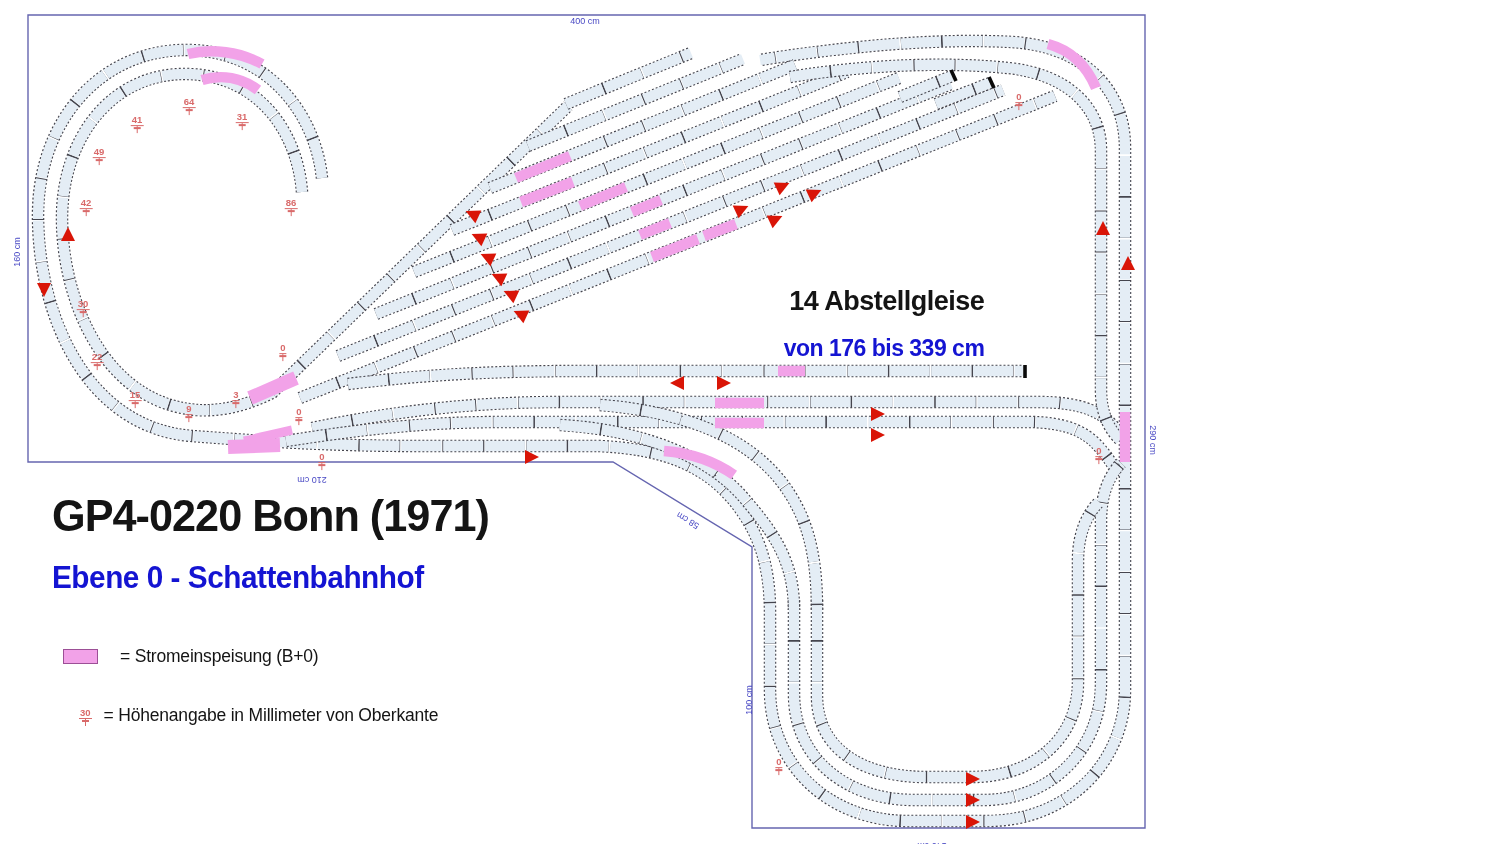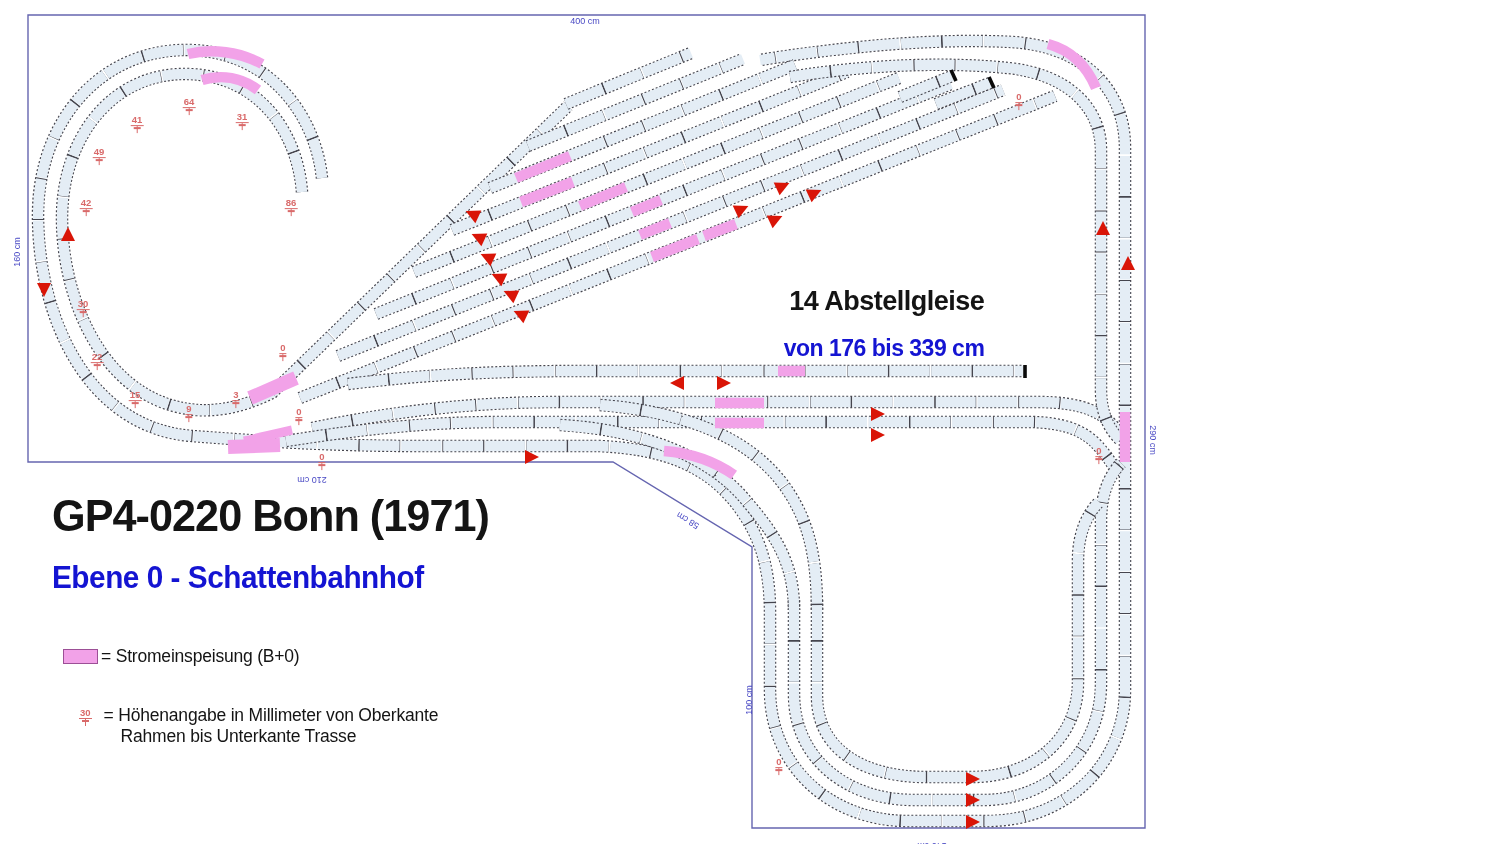--- a/index.html
+++ b/index.html
@@ -26,21 +26,21 @@
   .arrow{position:absolute;width:0;height:0;border-left:7px solid transparent;
          border-right:7px solid transparent;border-bottom:14px solid var(--red);}
   .title{position:absolute;left:52px;top:490px;font-size:45px;font-weight:700;color:#141414;
          letter-spacing:-1px;transform:scaleX(.96);transform-origin:left;white-space:nowrap;}
   .subtitle{position:absolute;left:52px;top:560px;font-size:31px;font-weight:700;color:var(--blue);
          letter-spacing:-.5px;transform:scaleX(.96);transform-origin:left;white-space:nowrap;}
   .annotation{position:absolute;left:884px;top:286px;transform:translateX(-50%);text-align:right;}
   .ann1{font-size:27px;font-weight:700;color:#141414;white-space:nowrap;letter-spacing:-.5px;}
   .ann2{font-size:23px;font-weight:700;color:var(--blue);white-space:nowrap;margin-top:18px;letter-spacing:-.5px;}
   .legend{position:absolute;left:63px;top:646px;}
-  .legend-row1{display:flex;align-items:center;gap:3px;}
+  .legend-row1{display:flex;align-items:center;gap:22px;}
   .swatch{width:33px;height:13px;background:var(--pink);border:1px solid #9c4f96;}
   .legend-text{font-size:17.5px;color:#141414;letter-spacing:-.2px;}
   .legend-row2{display:flex;align-items:flex-start;gap:12px;margin-top:38px;margin-left:16px;}
   .legend-row2 .hmark{position:static;transform:none;margin-top:3px;}
   .lg2line{padding-left:17px;}
 </style>
 </head>
 <body>
 
 <div class="page" style="--red: #d91507; --mkred: #d96a6a; --dim: #4848c4; --blue: #1414d2; --pink: #f2a2e8;">
@@ -258,18 +258,17 @@
       <span class="swatch"></span>
       <span class="legend-text">= Stromeinspeisung (B+0)</span>
     </div>
     <div class="legend-row2">
       <span class="hmark">
         <span class="hval">30</span>
         <span class="hcross"></span>
       </span>
       <div class="legend-text">
         <div>= Höhenangabe in Millimeter von Oberkante</div>
-        <div class="lg2line">Rahmen bis Unterkante Trasse</div>
       </div>
     </div>
   </div>
 
 </div>
 
 </body></html>

